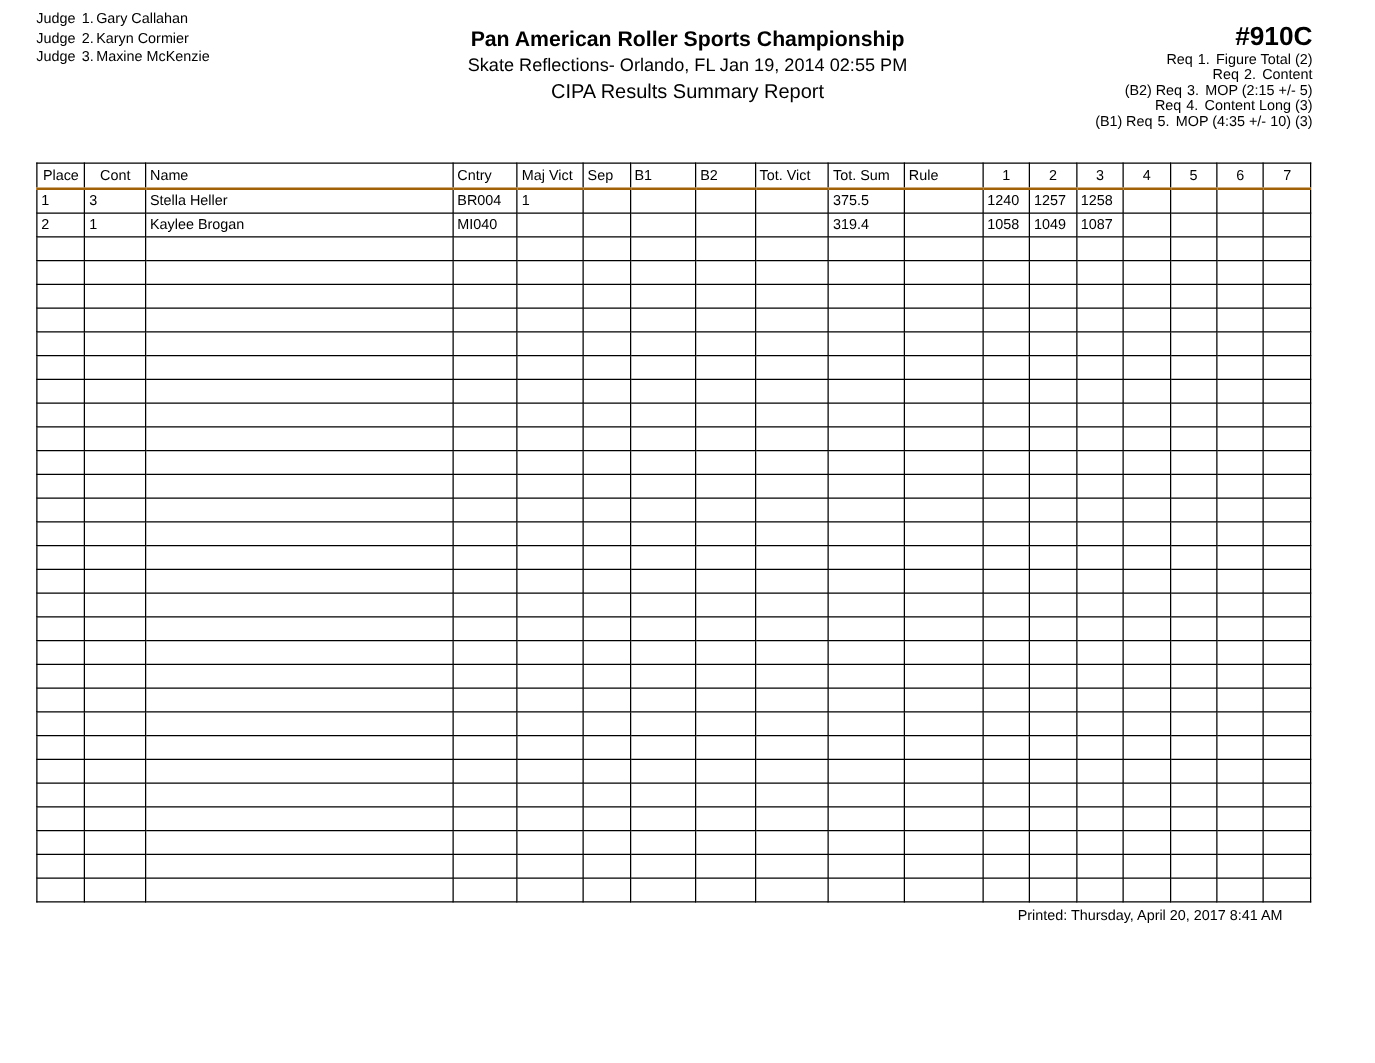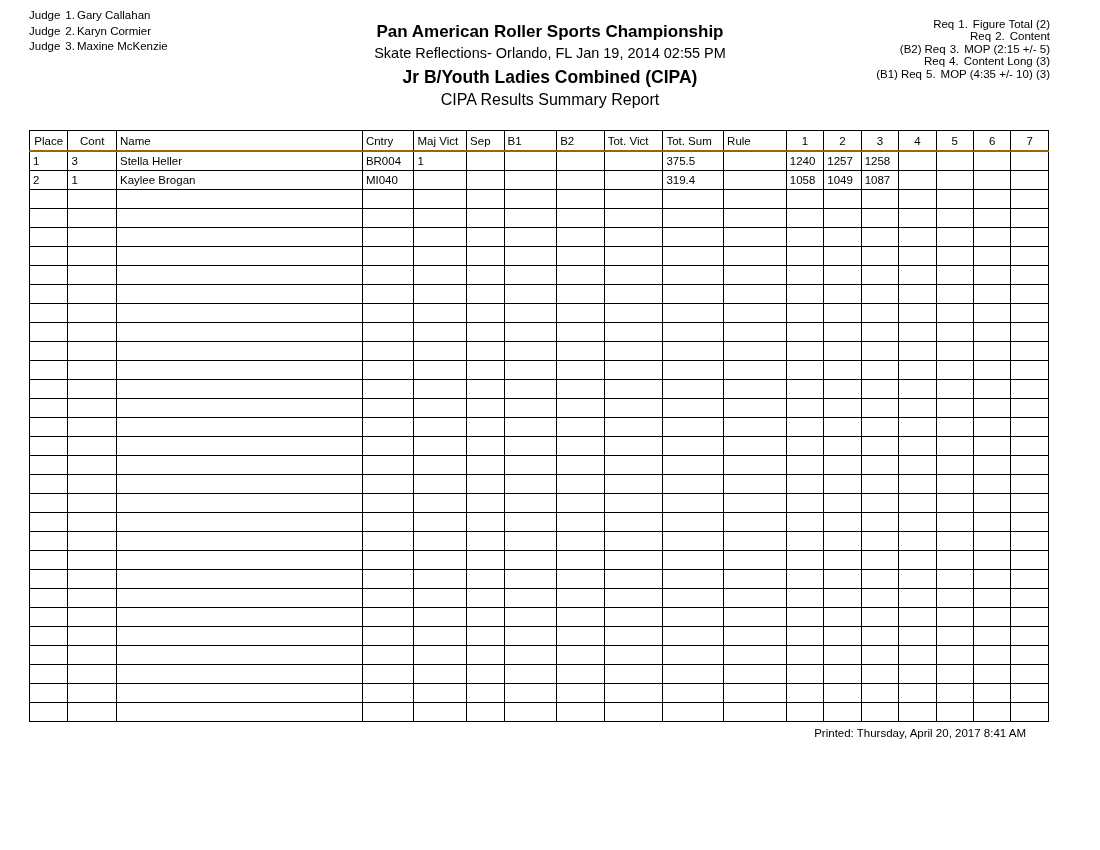--- a/index.html
+++ b/index.html
@@ -133,25 +133,25 @@
 
 <div id="judges">
     <div class="judge-line"><span class="judge-word">Judge</span><span class="judge-num">1.</span><span class="judge-name">Gary Callahan</span></div>
     <div class="judge-line"><span class="judge-word">Judge</span><span class="judge-num">2.</span><span class="judge-name">Karyn Cormier</span></div>
     <div class="judge-line"><span class="judge-word">Judge</span><span class="judge-num">3.</span><span class="judge-name">Maxine McKenzie</span></div>
   </div>
 
 <div id="titles">
   <div id="event-title">Pan American Roller Sports Championship</div>
   <div id="venue-line">Skate Reflections- Orlando, FL  Jan 19, 2014  02:55 PM</div>
-  <div id="category-title">Jr B/Youth Ladies Combined (CIPA)</div>
   <div id="report-subtitle">CIPA Results Summary Report</div>
 </div>
 
 <div id="right-block">
+  <div id="event-number">#910C</div>
   <div id="req-list">
       <div class="req-line"><span class="req-prefix"></span><span class="req-word">Req</span><span class="req-num">1.</span><span class="req-text">Figure Total (2)</span></div>
       <div class="req-line"><span class="req-prefix"></span><span class="req-word">Req</span><span class="req-num">2.</span><span class="req-text">Content</span></div>
       <div class="req-line"><span class="req-prefix">(B2)</span><span class="req-word">Req</span><span class="req-num">3.</span><span class="req-text">MOP (2:15 +/- 5)</span></div>
       <div class="req-line"><span class="req-prefix"></span><span class="req-word">Req</span><span class="req-num">4.</span><span class="req-text">Content Long (3)</span></div>
       <div class="req-line"><span class="req-prefix">(B1)</span><span class="req-word">Req</span><span class="req-num">5.</span><span class="req-text">MOP (4:35 +/- 10) (3)</span></div>
     </div>
 </div>
 
 <table id="results-table">

